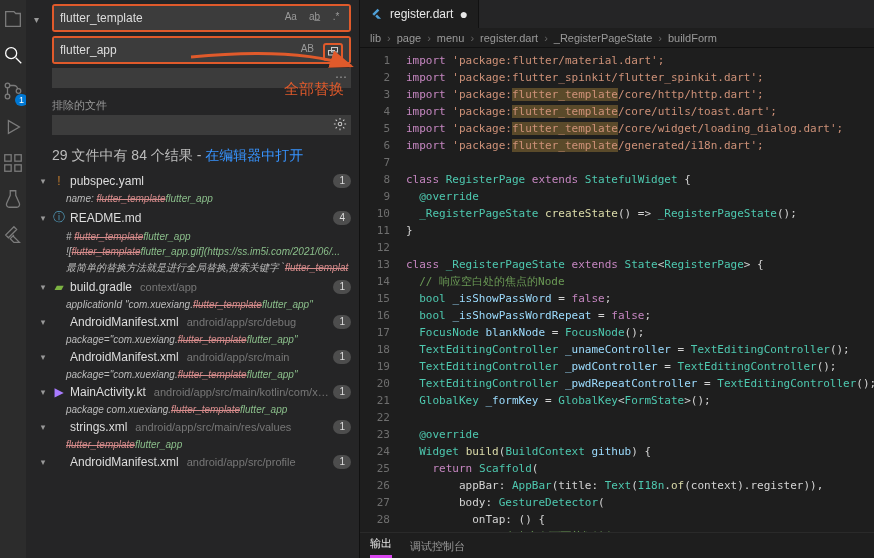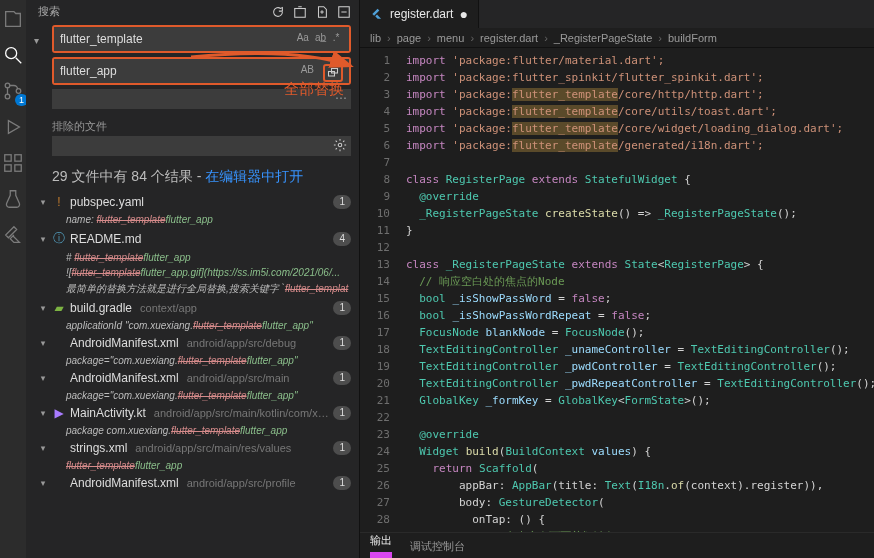--- a/index.html
+++ b/index.html
@@ -18,21 +18,21 @@
   .panel { width:334px; background:#252526; display:flex; flex-direction:column; border-right:1px solid #111;}
   .panel-header { display:flex; align-items:center; justify-content:space-between; padding:4px 8px 2px 12px; color:#aaa; font-size:11px;}
   .panel-header .icons { display:flex; gap:8px; color:#c8c8c8;}
   .panel-header .icons span { width:14px; height:14px; display:flex; align-items:center; justify-content:center;}
 
   .search-box-wrap { padding:4px 8px 0 26px; position:relative;}
   .twist { position:absolute; left:8px; top:14px; color:#999; font-size:10px;}
   .inputrow { display:flex; align-items:center; margin-bottom:4px; position:relative; border:2px solid transparent; border-radius:3px;}
   .inputrow.highlight { border:2px solid #e05a2b; }
   .inputrow input { flex:1; background:#3c3c3c; border:none; outline:none; color:#ddd; padding:4px 70px 4px 6px; height:24px; font-size:12px;}
-  .inflags { position:absolute; right:6px; top:3px; display:flex; color:#9a9a9a; font-size:10px; align-items:center;}
+  .inflags { position:absolute; right:6px; top:3px; display:flex; gap:6px; color:#9a9a9a; font-size:10px; align-items:center;}
   .inflags span { border:1px solid transparent; padding:1px 2px; border-radius:2px; min-width:14px; text-align:center;}
   .replace-all-wrap { position:absolute; right:6px; top:5px; display:flex; gap:6px; align-items:center;}
   .replace-all { width:20px; height:18px; border:2px solid #e05a2b; border-radius:3px; display:flex; align-items:center; justify-content:center; color:#ccc;}
   .replace-all svg{width:12px;height:12px;stroke:#ccc;fill:none;stroke-width:1.4;}
 
   .fieldlabel { color:#9a9a9a; font-size:11px; padding:4px 8px 2px 26px;}
   .smallinput { margin:0 8px 6px 26px; display:flex; align-items:center; position:relative;}
   .smallinput input { flex:1; background:#3c3c3c; border:none; outline:none; color:#ddd; padding:3px 24px 3px 6px; height:20px; font-size:12px;}
   .smallinput .righticon{position:absolute;right:4px;top:2px;color:#9a9a9a;}
   .smallinput .righticon svg{width:14px;height:14px;}
@@ -64,21 +64,21 @@
   .breadcrumbs .sep{color:#666;}
 
   .codewrap { flex:1; display:flex; overflow:hidden; position:relative;}
   .gutter { width:40px; text-align:right; padding:4px 10px 0 0; color:#6e6e6e; font-family: Menlo, Consolas, monospace; font-size:11px; line-height:17px;}
   .code { flex:1; padding:4px 0 0 6px; font-family: Menlo, Consolas, monospace; font-size:11px; line-height:17px; white-space:pre; color:#d4d4d4;}
   .kw{color:#c586c0;} .str{color:#ce9178;} .cls{color:#4ec9b0;} .fn{color:#dcdcaa;} .cmt{color:#6a9955;} .ann{color:#4ec9b0;} .id{color:#9cdcfe;}
   .hl{background:#5a4a2a;}
 
   .bottom-tabs{height:26px;background:#1e1e1e;border-top:1px solid #2a2a2a;display:flex;align-items:flex-end;padding:0 10px;gap:18px;font-size:11px;}
   .btab{color:#9a9a9a;padding:4px 0;}
-  .btab.active{color:#e8e8e8;border-bottom:6px solid #d946ef;}
+  .btab.active{color:#e8e8e8;border-bottom:3px solid #d946ef;}
 </style>
 </head>
 <body>
 
 <div class="root">
 
   <div class="activity">
     <div class="aicon">
         <svg viewBox="0 0 24 24">
           <path d="M4 4h9l2 2h5v14H4z"></path>
@@ -118,48 +118,20 @@
         </svg>
       </div>
     <div class="aicon">
         <svg viewBox="0 0 24 24">
           <path d="M13 3L4 12l3 3 9-9zM13 12l-4 4 4 4h6l-7-7z"></path>
         </svg>
       </div>
   </div>
 
   <div class="panel" style="position:relative;">
-    <div class="panel-header">
-      <span>搜索</span>
-      <div class="icons">
-        <span>
-            <svg viewBox="0 0 16 16" width="14" height="14" fill="none" stroke="#ccc" stroke-width="1.2">
-              <path d="M13 8a5 5 0 1 1-2-4l2-1v4h-4"></path>
-            </svg>
-          </span>
-        <span>
-            <svg viewBox="0 0 16 16" width="14" height="14" fill="none" stroke="#ccc" stroke-width="1.2">
-              <rect x="2" y="4" width="12" height="10"></rect>
-              <path d="M6 2h4M2 4h12"></path>
-            </svg>
-          </span>
-        <span>
-            <svg viewBox="0 0 16 16" width="14" height="14" fill="none" stroke="#ccc" stroke-width="1.2">
-              <path d="M4 2h6l3 3v9H4z"></path>
-              <path d="M8 6v4M6 8h4"></path>
-            </svg>
-          </span>
-        <span>
-            <svg viewBox="0 0 16 16" width="14" height="14" fill="none" stroke="#ccc" stroke-width="1.2">
-              <rect x="2" y="2" width="12" height="12"></rect>
-              <line x1="5" y1="8" x2="11" y2="8"></line>
-            </svg>
-          </span>
-      </div>
-    </div>
 
     <div class="search-box-wrap">
       <span class="twist">▾</span>
       <div class="inputrow highlight">
         <input value="flutter_template" style="">
         <div class="inflags">
           <span>Aa</span>
           <span>ab̲</span>
           <span>.*</span>
         </div>
@@ -317,21 +289,21 @@
   <span class="cmt">// 响应空白处的焦点的Node</span>
   <span class="cls">bool</span> <span class="id">_isShowPassWord</span> = <span class="kw">false</span>;
   <span class="cls">bool</span> <span class="id">_isShowPassWordRepeat</span> = <span class="kw">false</span>;
   <span class="cls">FocusNode</span> <span class="id">blankNode</span> = <span class="cls">FocusNode</span>();
   <span class="cls">TextEditingController</span> <span class="id">_unameController</span> = <span class="cls">TextEditingController</span>();
   <span class="cls">TextEditingController</span> <span class="id">_pwdController</span> = <span class="cls">TextEditingController</span>();
   <span class="cls">TextEditingController</span> <span class="id">_pwdRepeatController</span> = <span class="cls">TextEditingController</span>();
   <span class="cls">GlobalKey</span> <span class="id">_formKey</span> = <span class="cls">GlobalKey</span>&lt;<span class="cls">FormState</span>&gt;();
 
   <span class="ann">@override</span>
-  <span class="cls">Widget</span> <span class="fn">build</span>(<span class="cls">BuildContext</span> <span class="id">values</span>) {
+  <span class="cls">Widget</span> <span class="fn">build</span>(<span class="cls">BuildContext</span> <span class="id">github</span>) {
     <span class="kw">return</span> <span class="cls">Scaffold</span>(
         appBar: <span class="cls">AppBar</span>(title: <span class="cls">Text</span>(<span class="cls">I18n</span>.<span class="fn">of</span>(context).register)),
         body: <span class="cls">GestureDetector</span>(
           onTap: () {
             <span class="cmt">// 点击空白页面关闭键盘</span>
             (context);
           },
           child: (
 </div>
     </div>

